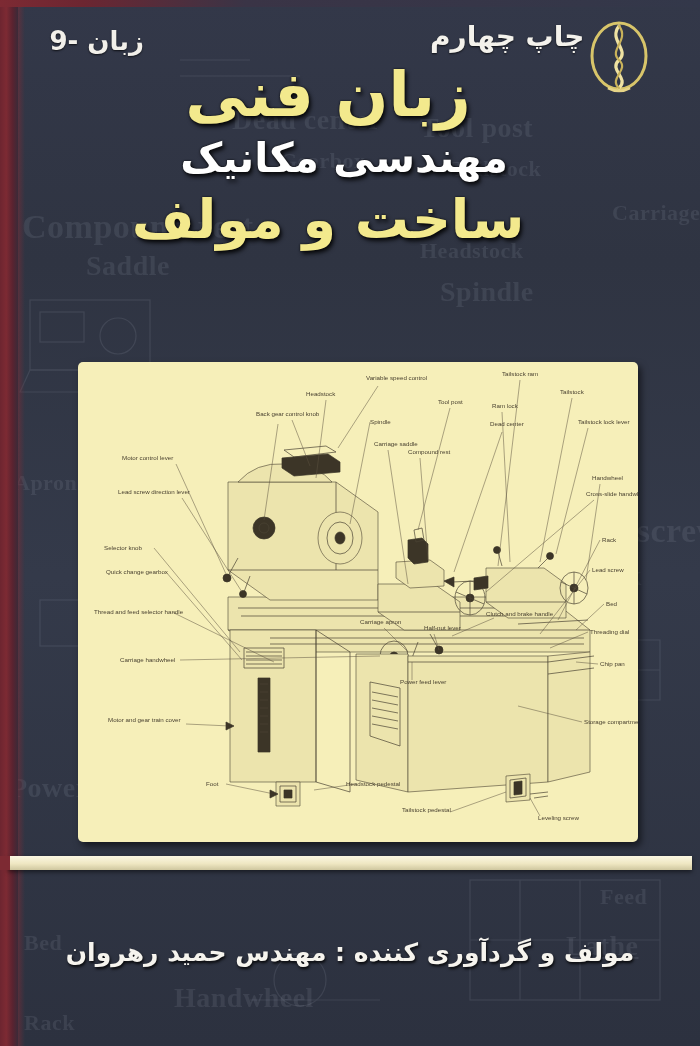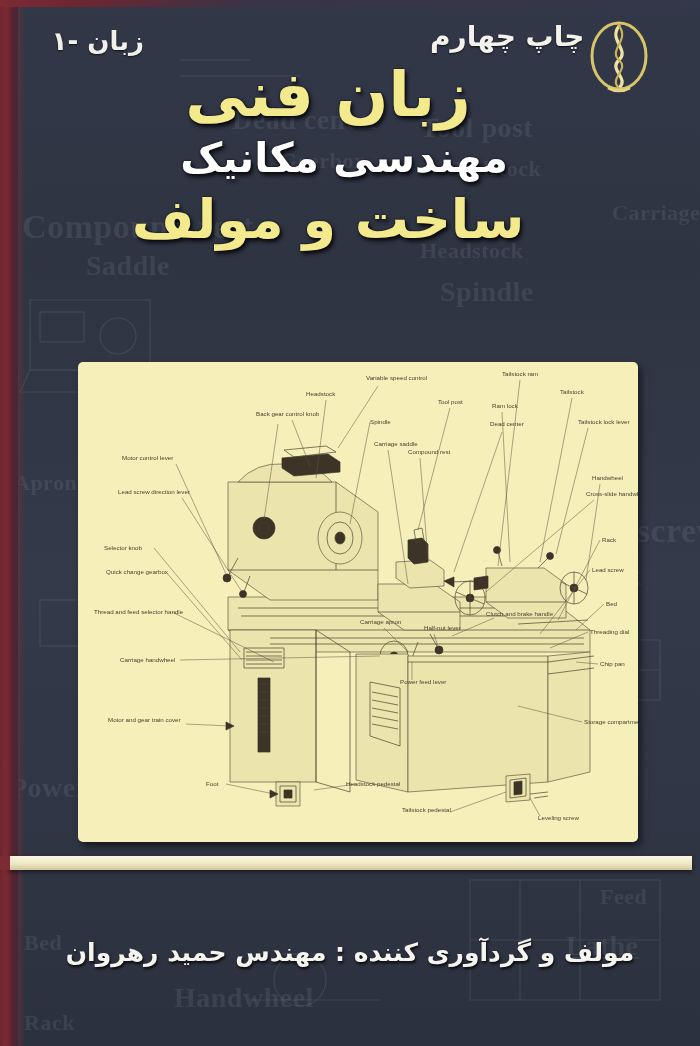--- a/index.html
+++ b/index.html
@@ -177,21 +177,21 @@
       <path d="M560 640 L660 640 L660 700 L560 700 Z M560 670 L660 670"></path>
       <path d="M180 60 L250 60 M180 76 L300 76"></path>
     </g>
   </svg>
 
   <div class="topband"></div>
   <div class="spine"></div>
   <div class="spine-inner"></div>
 
   <div class="hdr">
-    <div class="lang-code">زبان -۱</div>
+    <div class="lang-code">زبان -9</div>
     <div class="edition">چاپ چهارم</div>
     <svg class="logo" viewBox="0 0 62 80">
       <ellipse cx="31" cy="40" rx="27" ry="33" fill="none" stroke="#d8c56a" stroke-width="3"></ellipse>
       <path d="M31 10 C20 24, 42 34, 31 44 C20 54, 42 62, 31 72" fill="none" stroke="#efe2a2" stroke-width="3.2" stroke-linecap="round"></path>
       <path d="M31 10 C42 24, 20 34, 31 44 C42 54, 20 62, 31 72" fill="none" stroke="#c9b25a" stroke-width="2.2" stroke-linecap="round"></path>
       <path d="M20 72 Q31 78 42 72" fill="none" stroke="#e6d487" stroke-width="2.6"></path>
     </svg>
   </div>
 
   <div class="title-block">

